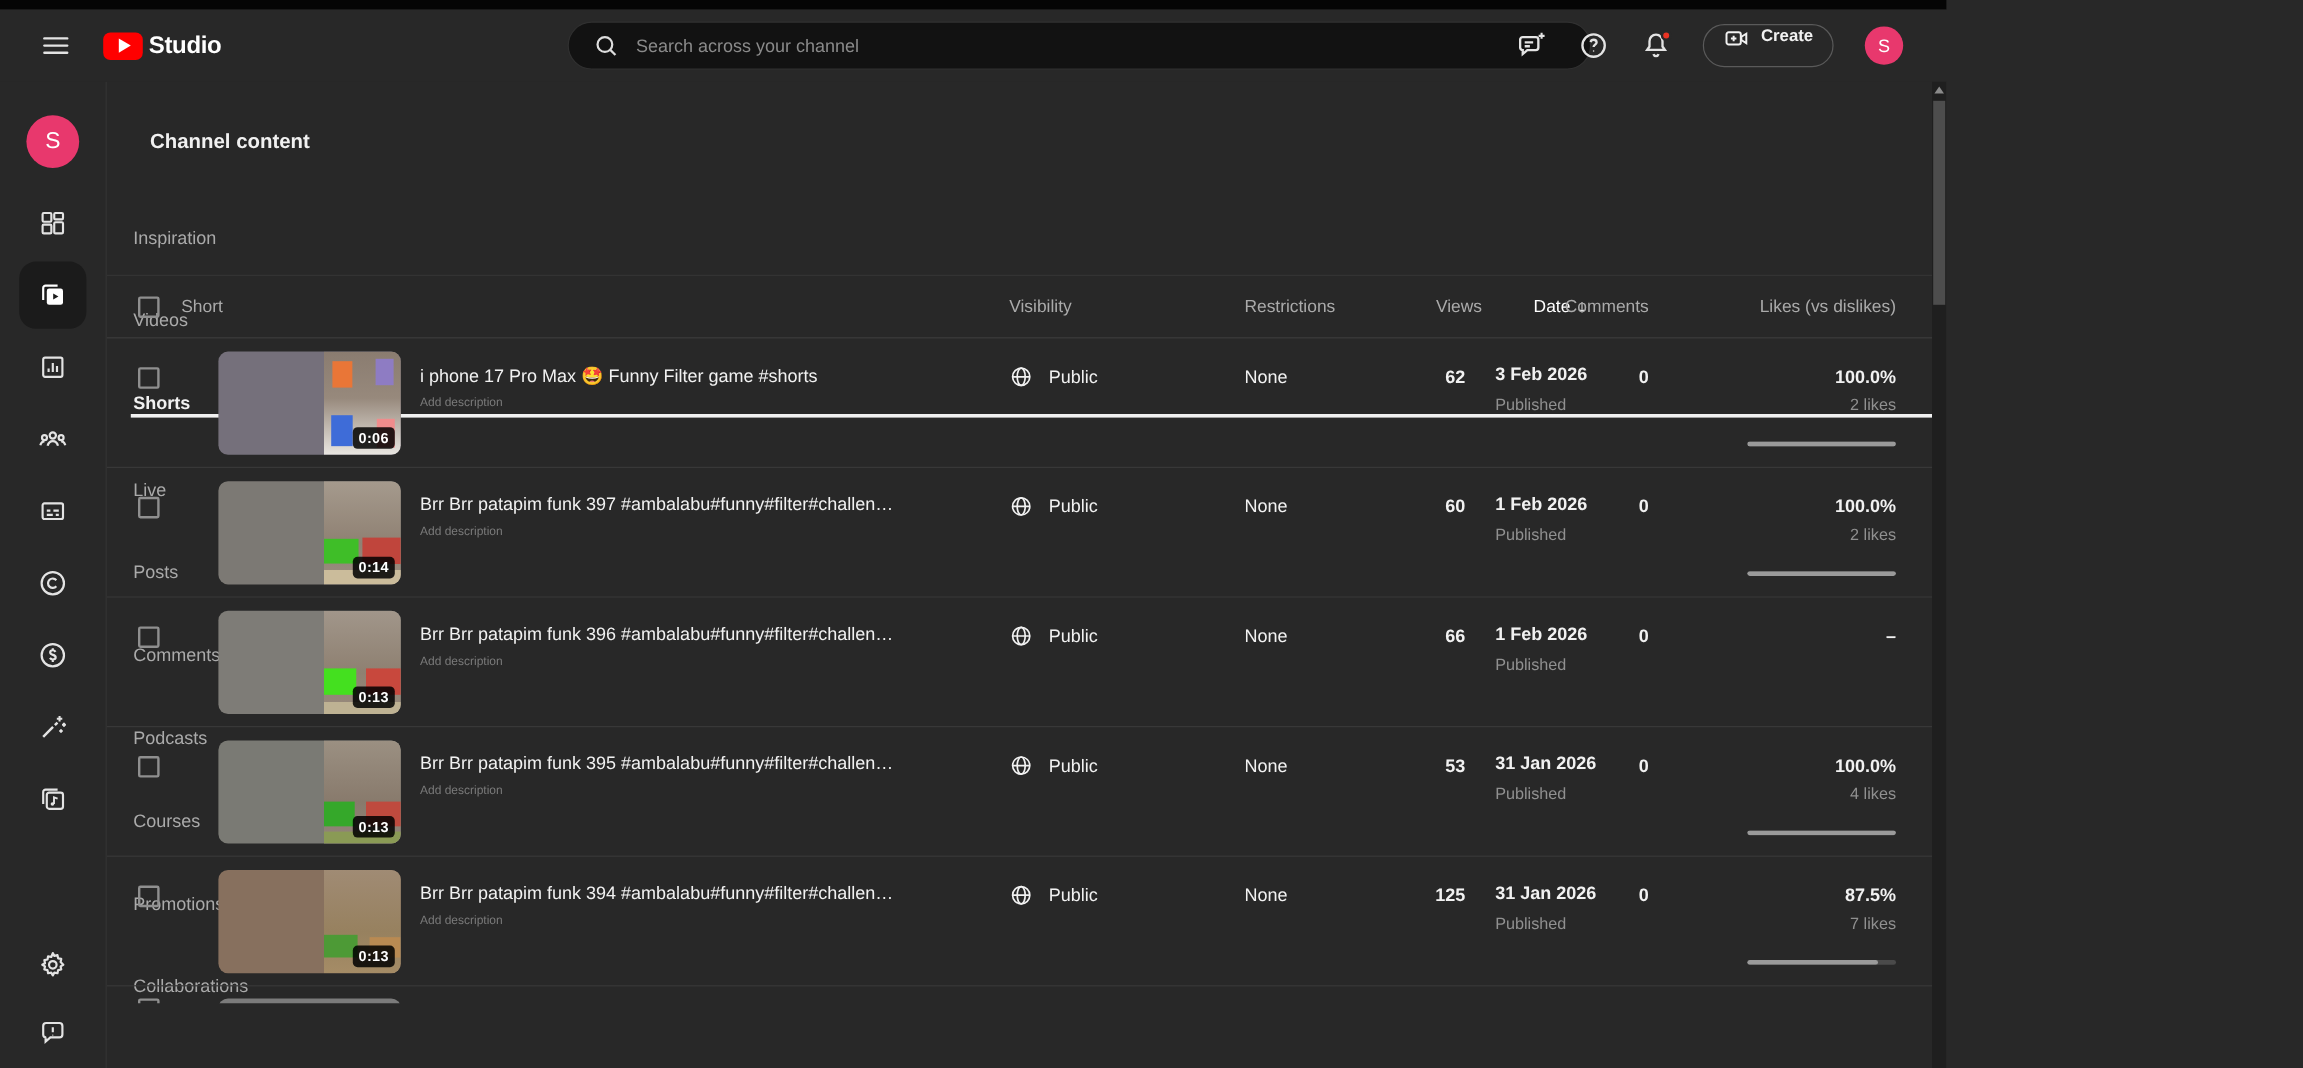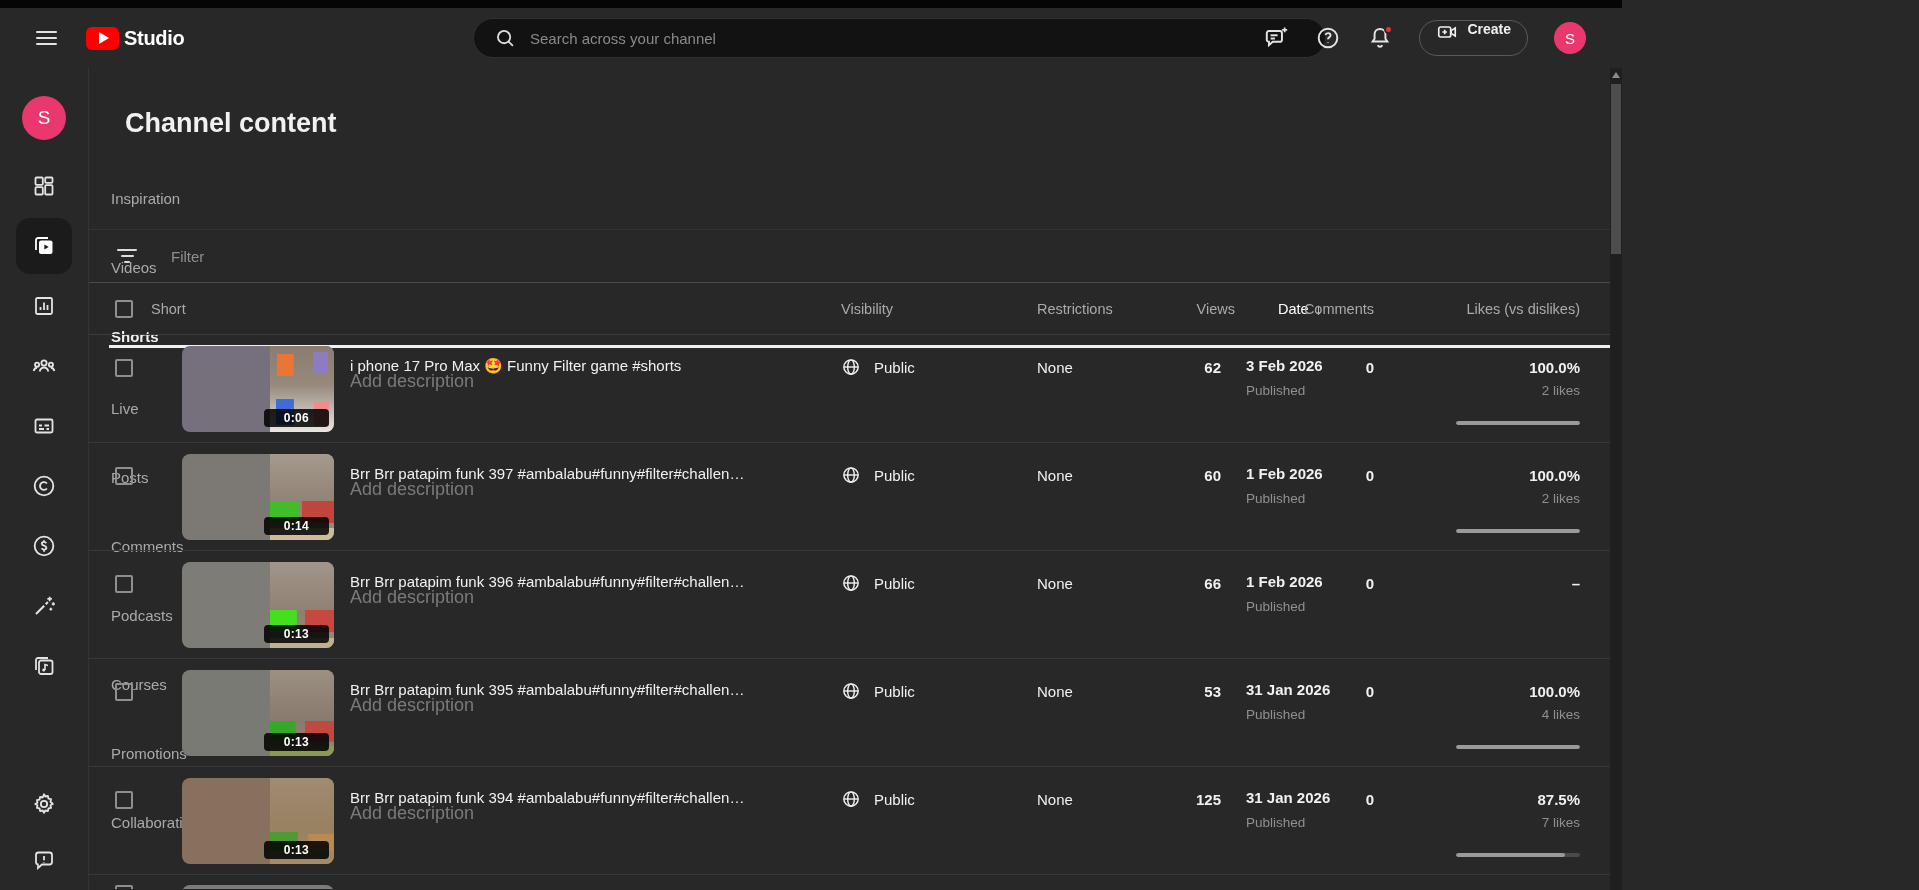--- a/index.html
+++ b/index.html
@@ -36,21 +36,21 @@
   .sb-avatar { width:44px; height:44px; border-radius:50%; margin-top:28px; display:flex; align-items:center; justify-content:center; font-size:19px; color:#fff; cursor:pointer; }
   .sb-items { margin-top:16px; display:flex; flex-direction:column; }
   .sb-item { width:56px; height:60px; display:flex; align-items:center; justify-content:center; border-radius:14px; cursor:pointer; }
   .sb-item.sel { background:#1b1b1b; height:56px; margin:2px 0; }
   .sb-bottom { position:absolute; bottom:2px; left:0; width:88px; display:flex; flex-direction:column; align-items:center; }
   .sb-bottom .sb-item { height:56px; }
 
   
   .main { flex:1 1 auto; border-left:1px solid #343434; position:relative; width:1819px; }
   .page-head { height:118px; padding:40px 0 0 36px; }
-  .page-title { font-size:27px; font-weight:700; color:#f1f1f1; }
+  .page-title { font-size:17px; font-weight:700; color:#f1f1f1; }
   .tabs { height:44px; display:flex; gap:48px; padding-left:20px; border-bottom:1px solid #333;flex-direction:column; }
   .tab { font-size:15px; color:#aaa; padding:4px 2px 0; cursor:pointer; white-space:nowrap; }
   .tab.active { color:#f1f1f1; font-weight:700; border-bottom:3px solid #f1f1f1; }
   .filter-bar { height:53px; display:flex; align-items:center; border-bottom:1px solid #4a4a4a; }
   .funnel { margin-left:27px; width:22px; display:flex; flex-direction:column; align-items:center; gap:3.5px; }
   .funnel i { display:block; height:2.5px; background:#ddd; border-radius:1px; }
   .funnel i:nth-child(1){width:20px;} .funnel i:nth-child(2){width:13px;} .funnel i:nth-child(3){width:6px;}
   .filter-input { margin-left:33px; background:transparent; border:none; outline:none; font-size:15px; color:#f1f1f1; width:600px; font-family:inherit; }
   .filter-input::placeholder { color:#8f8f8f; }
 
@@ -61,23 +61,23 @@
   .thead .cbox { top:17px; }
   .h-short { left:62px; } .h-vis { left:752px; } .h-restr { left:948px; }
   .h-date { left:1157px; color:#fff; font-weight:700; cursor:pointer;margin-left:32px; }
   .h-date .arr { font-weight:400; font-size:15px; margin-left:6px; }
   .h-views { right:375px; } .h-comments { right:236px; } .h-likes { right:30px; }
 
   .trow { height:108px; position:relative; border-bottom:1px solid #383838; }
   .trow .cbox { top:24px; }
   .thumb { position:absolute; left:93px; top:11px; width:152px; height:86px; border-radius:8px; overflow:hidden; cursor:pointer; }
   .thumb-video { position:absolute; right:0; top:0; width:64px; height:86px; }
-  .dur { position:absolute; right:5px; bottom:5px; background:rgba(0,0,0,.85); color:#fff; font-size:12px; font-weight:700; padding:2px 20px; border-radius:4px; letter-spacing:0.3px; }
+  .dur { position:absolute; right:5px; bottom:5px; background:rgba(0,0,0,.85); color:#fff; font-size:12px; font-weight:700; padding:2px 5px; border-radius:4px; letter-spacing:0.3px; }
   .t-title { position:absolute; left:261px; top:22px; font-size:15px; color:#f1f1f1; max-width:440px; white-space:nowrap; cursor:pointer; }
-  .t-desc { position:absolute; left:261px; top:36px; font-size:18px; color:#7a7a7a; cursor:pointer; }
+  .t-desc { position:absolute; left:261px; top:48px; font-size:10px; color:#7a7a7a; cursor:pointer; }
   .t-vis { position:absolute; left:752px; top:22px; display:flex; align-items:center; gap:13px; font-size:15px; }
   .t-restr { position:absolute; left:948px; top:24px; font-size:15px; }
   .t-date { position:absolute; left:1157px; top:22px; font-size:15px; font-weight:700; }
   .t-datesub { position:absolute; left:1157px; top:48px; font-size:13.5px; color:#909090; }
   .t-views { position:absolute; right:389px; top:24px; font-size:15px; font-weight:700; }
   .t-comments { position:absolute; right:236px; top:24px; font-size:15px; font-weight:700; }
   .t-likes { position:absolute; right:30px; top:24px; font-size:15px; font-weight:700; text-align:right; }
   .t-likesub { position:absolute; right:30px; top:48px; font-size:13.5px; color:#909090; }
   .likebar { position:absolute; right:30px; top:86px; width:124px; height:4px; border-radius:2px; background:#4a4a4a; overflow:hidden; }
   .likebar .fill { height:4px; background:#9a9a9a; border-radius:2px; }
@@ -277,28 +277,20 @@
         <div class="tab active">Shorts</div>
         <div class="tab">Live</div>
         <div class="tab">Posts</div>
         <div class="tab">Comments</div>
         <div class="tab">Podcasts</div>
         <div class="tab">Courses</div>
         <div class="tab">Promotions</div>
         <div class="tab">Collaborations</div>
       </div>
 
-      <div class="filter-bar">
-        <div class="funnel">
-            <i></i>
-            <i></i>
-            <i></i>
-          </div>
-        <input class="filter-input" placeholder="Filter" style="">
-      </div>
 
       <div class="thead">
         <div class="cbox"></div>
         <div class="hcell h-short">Short</div>
         <div class="hcell h-vis">Visibility</div>
         <div class="hcell h-restr">Restrictions</div>
         <div class="hcell h-date"><span>Date</span><span class="arr">↓</span></div>
         <div class="hcell h-views">Views</div>
         <div class="hcell h-comments">Comments</div>
         <div class="hcell h-likes">Likes (vs dislikes)</div>

